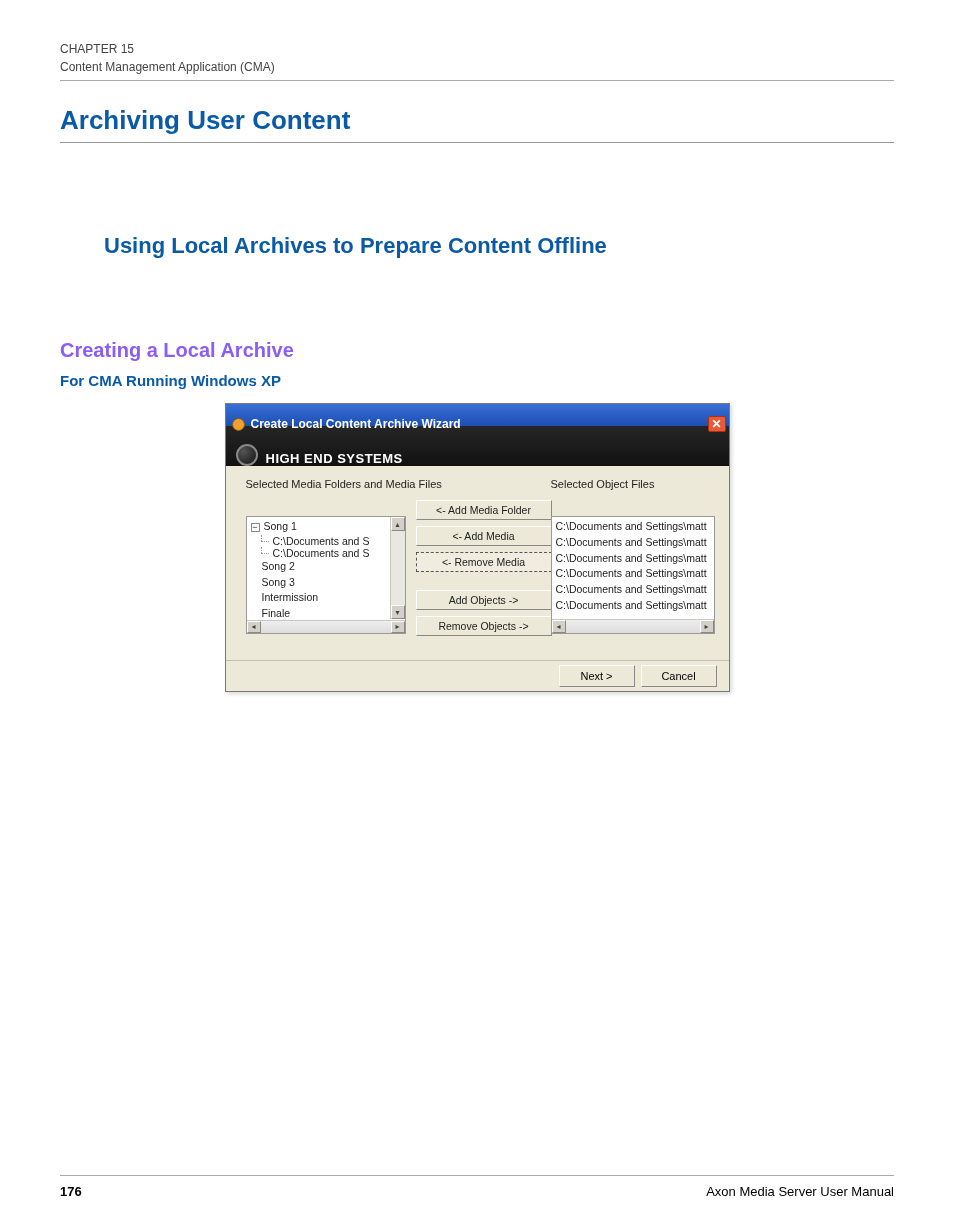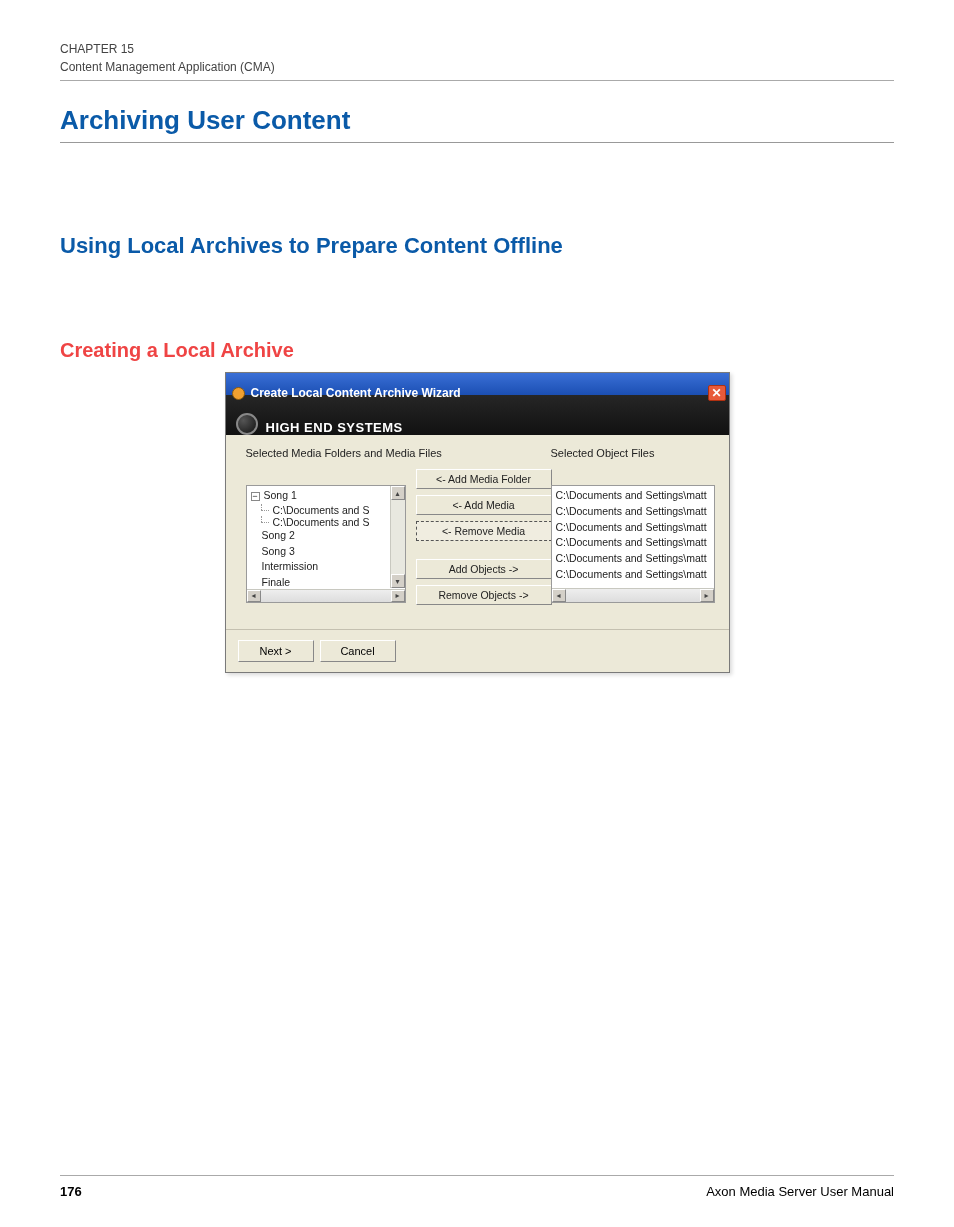--- a/index.html
+++ b/index.html
@@ -32,23 +32,24 @@
     padding-bottom: 6px;
     margin-bottom: 90px;
     font-family: "Trebuchet MS", Verdana, sans-serif;
   }
   .h2 {
     color: #0a5aa8;
     font-size: 22px;
     font-weight: bold;
     margin-bottom: 80px;
     font-family: "Trebuchet MS", Verdana, sans-serif;
+    margin-left: 44px;
   }
   .h3 {
-    color: #ef4444;
+    color: #8b5cf6;
     font-size: 20px;
     font-weight: bold;
     margin-bottom: 10px;
     font-family: "Trebuchet MS", Verdana, sans-serif;
   }
   .h4 {
     color: #0a5aa8;
     font-size: 15px;
     font-weight: bold;
     margin-bottom: 14px;
@@ -174,22 +175,22 @@
     color:#222;
   }
   .wiz-btn.focused {
     border:1px dashed #555;
     background:#f0ede0;
   }
   .mid-spacer { height:12px; }
 
   .footer-bar {
     border-top:1px solid #c4c0b0;
-    padding:10px 12px;
-    display:flex; gap:6px;
+    padding:4px 12px;
+    display:flex; justify-content:flex-end; gap:6px;
     background:#ece9d8;
   }
   .footer-bar .fbtn {
     width:76px; height:22px;
     border:1px solid #888; border-top-color:#fff; border-left-color:#fff;
     background:#ece9d8;
     font-size:11px; line-height:20px; text-align:center;
   }
 
   .page-footer {
@@ -207,20 +208,21 @@
 
 <div class="page">
   <div class="header-block">
     <div>CHAPTER 15</div>
     <div>Content Management Application (CMA)</div>
   </div>
 
   <div class="h1">Archiving User Content</div>
   <div class="h2">Using Local Archives to Prepare Content Offline</div>
   <div class="h3">Creating a Local Archive</div>
+  <div class="h4">For CMA Running Windows XP</div>
 
   <div class="wizard">
     <div class="titlebar">
       <div class="title-left">
         <span class="app-icon"></span>
         <span>Create Local Content Archive Wizard</span>
       </div>
       <div class="close-btn">
         <span>✕</span>
       </div>

